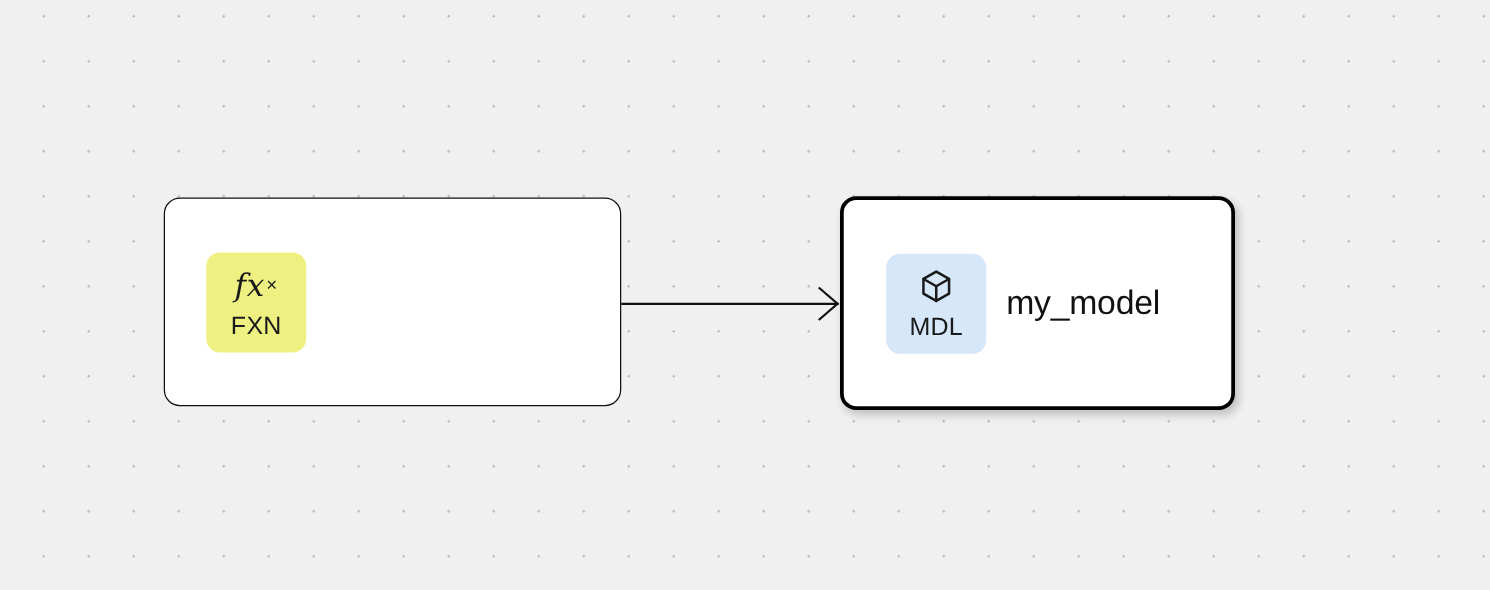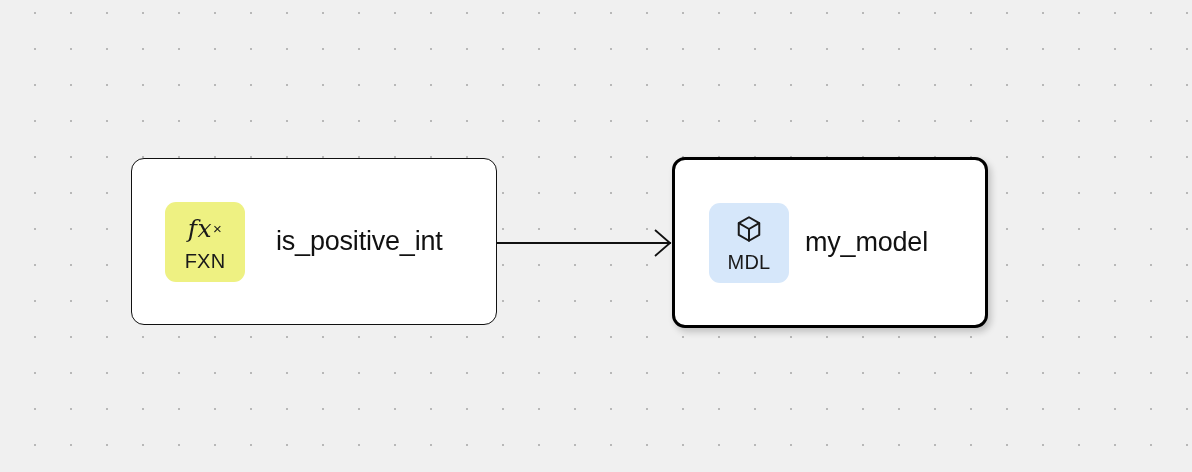--- a/index.html
+++ b/index.html
@@ -140,21 +140,20 @@
   </svg>
 
   <div id="node-fxn" class="node default">
     <div class="badge badge-fxn">
       <div class="badge-glyph fx">
         <span>fx</span>
           <span class="mul">×</span>
       </div>
       <div class="badge-label">FXN</div>
     </div>
-    <div class="node-title">is_positive_int</div>
   </div>
 
   <div id="node-mdl" class="node selected">
     <div class="badge badge-mdl">
       <div class="badge-glyph">
         <svg width="30" height="30" viewBox="0 0 24 24" fill="none" stroke="#1a1a1a" stroke-width="1.6" stroke-linecap="round" stroke-linejoin="round">
           <path d="M12 2.6 20.2 7.3 20.2 16.7 12 21.4 3.8 16.7 3.8 7.3 Z"></path>
           <path d="M3.9 7.35 12 12 20.1 7.35"></path>
           <path d="M12 12 12 21.4"></path>
         </svg>

